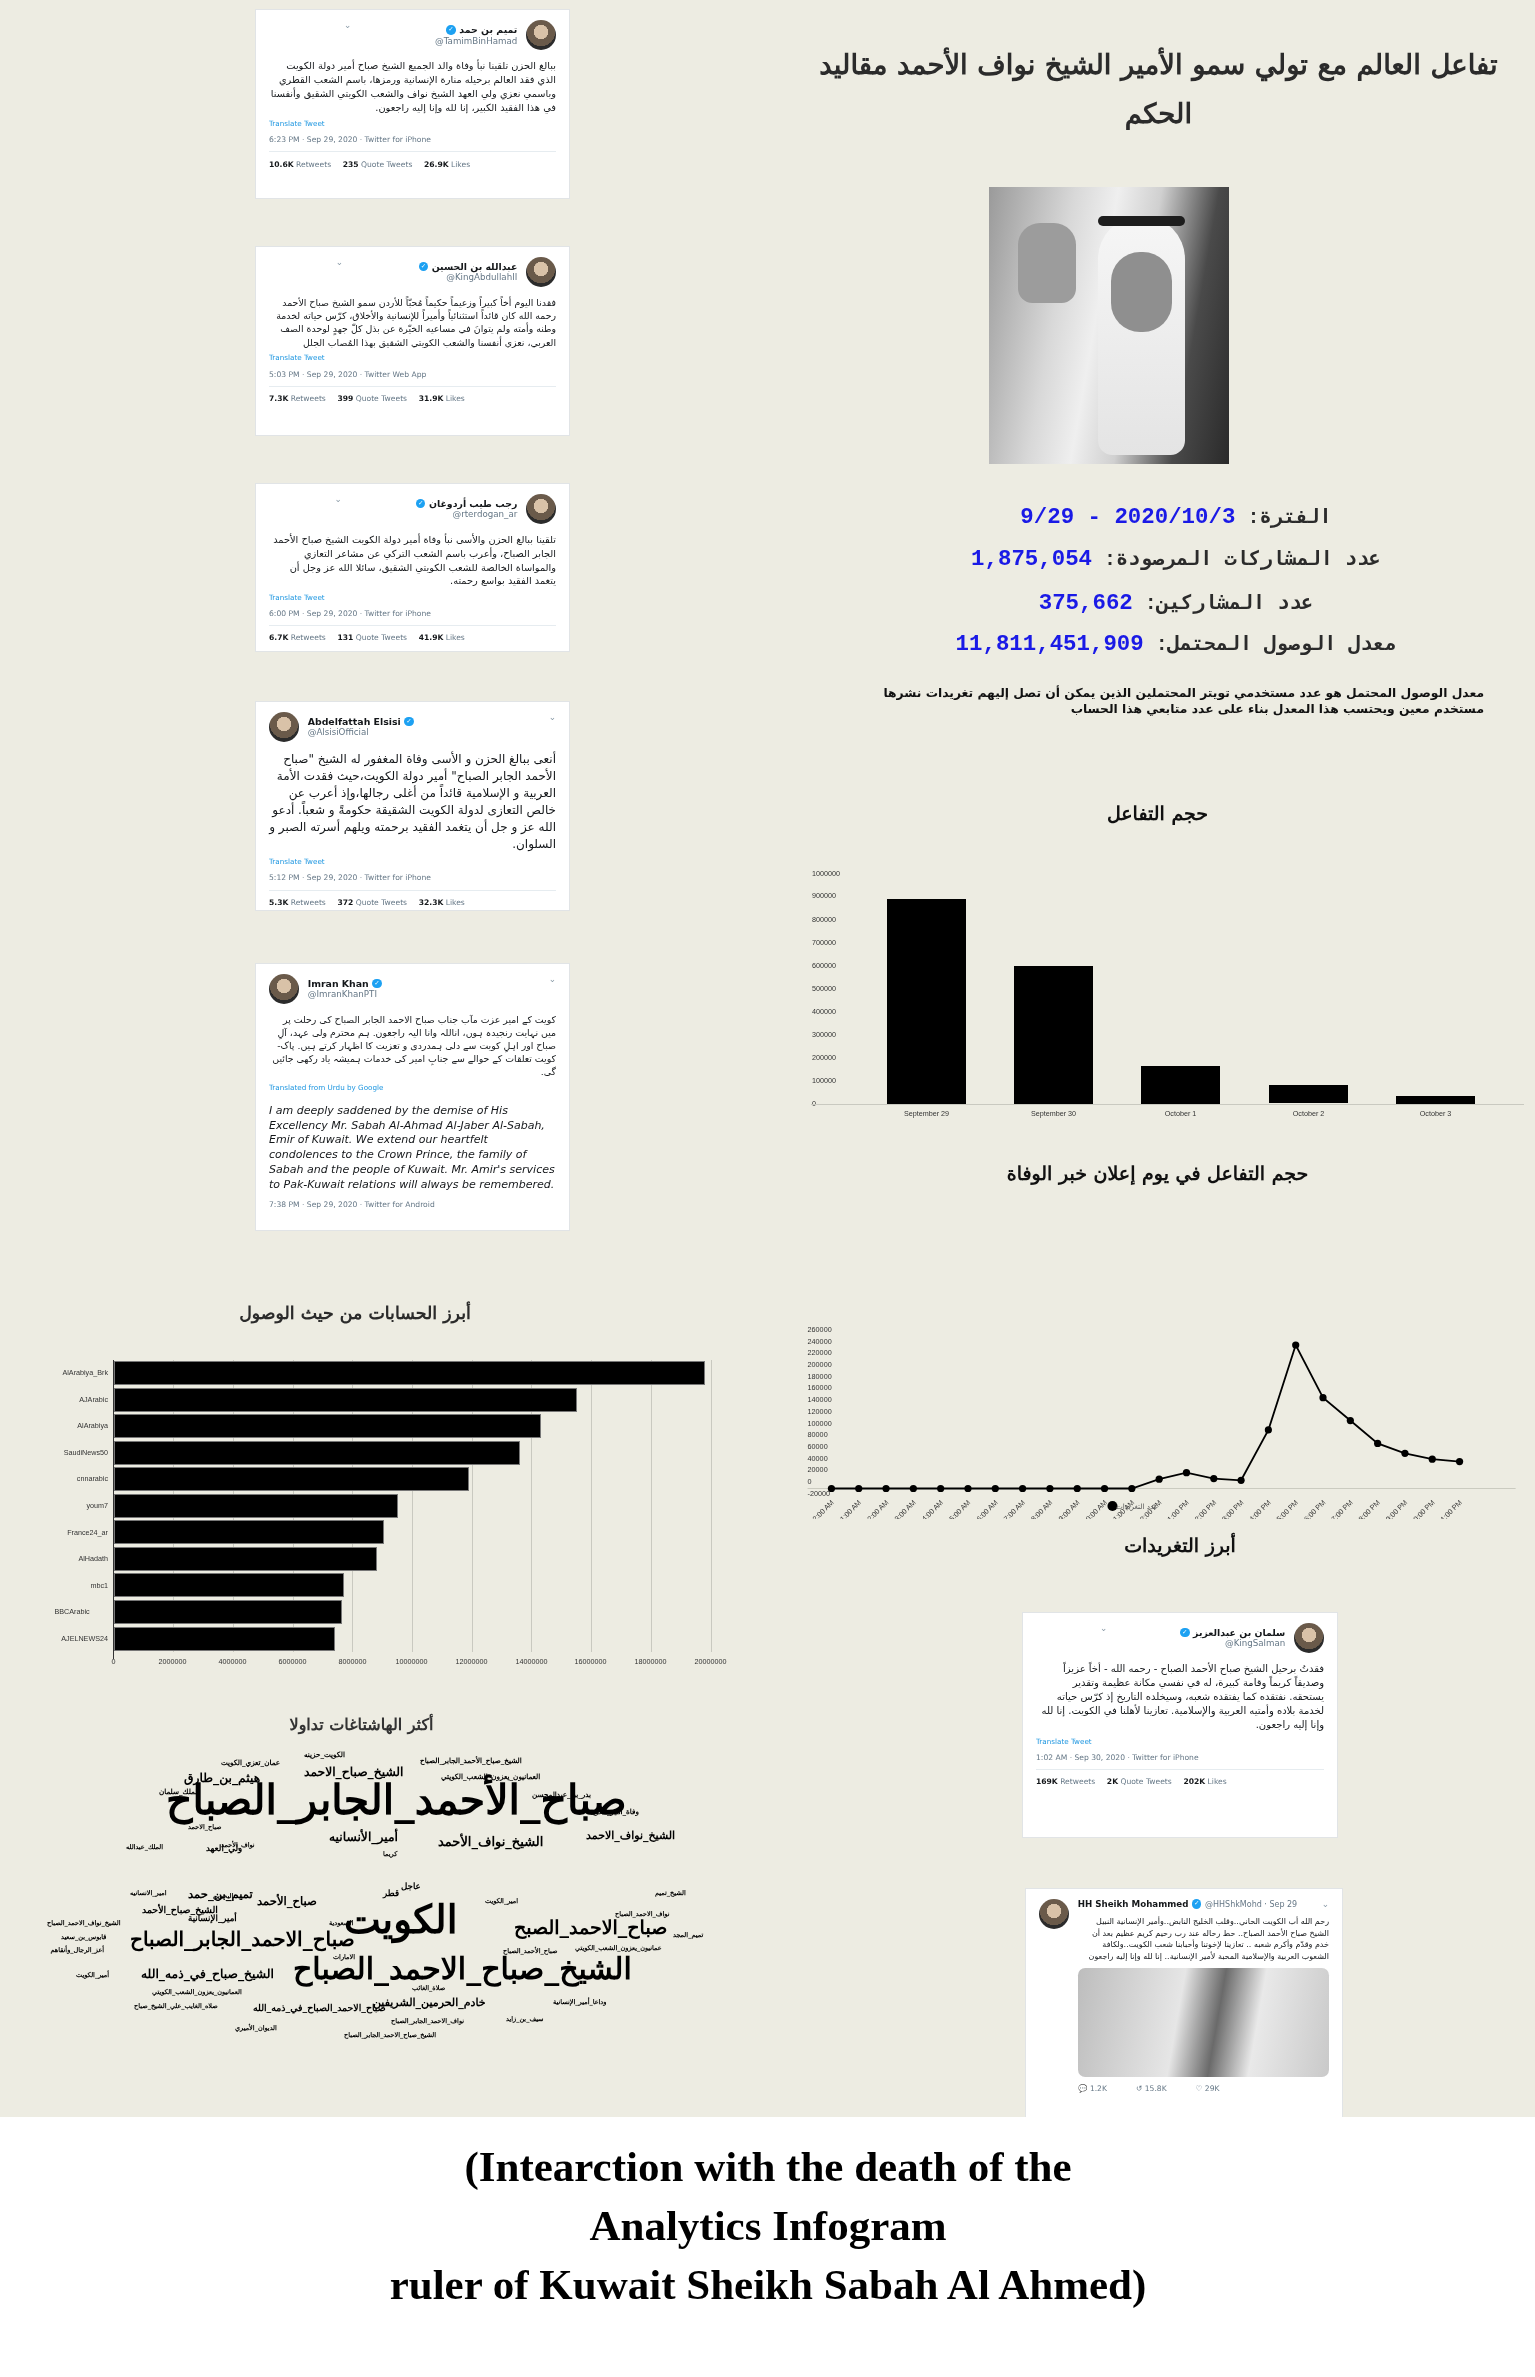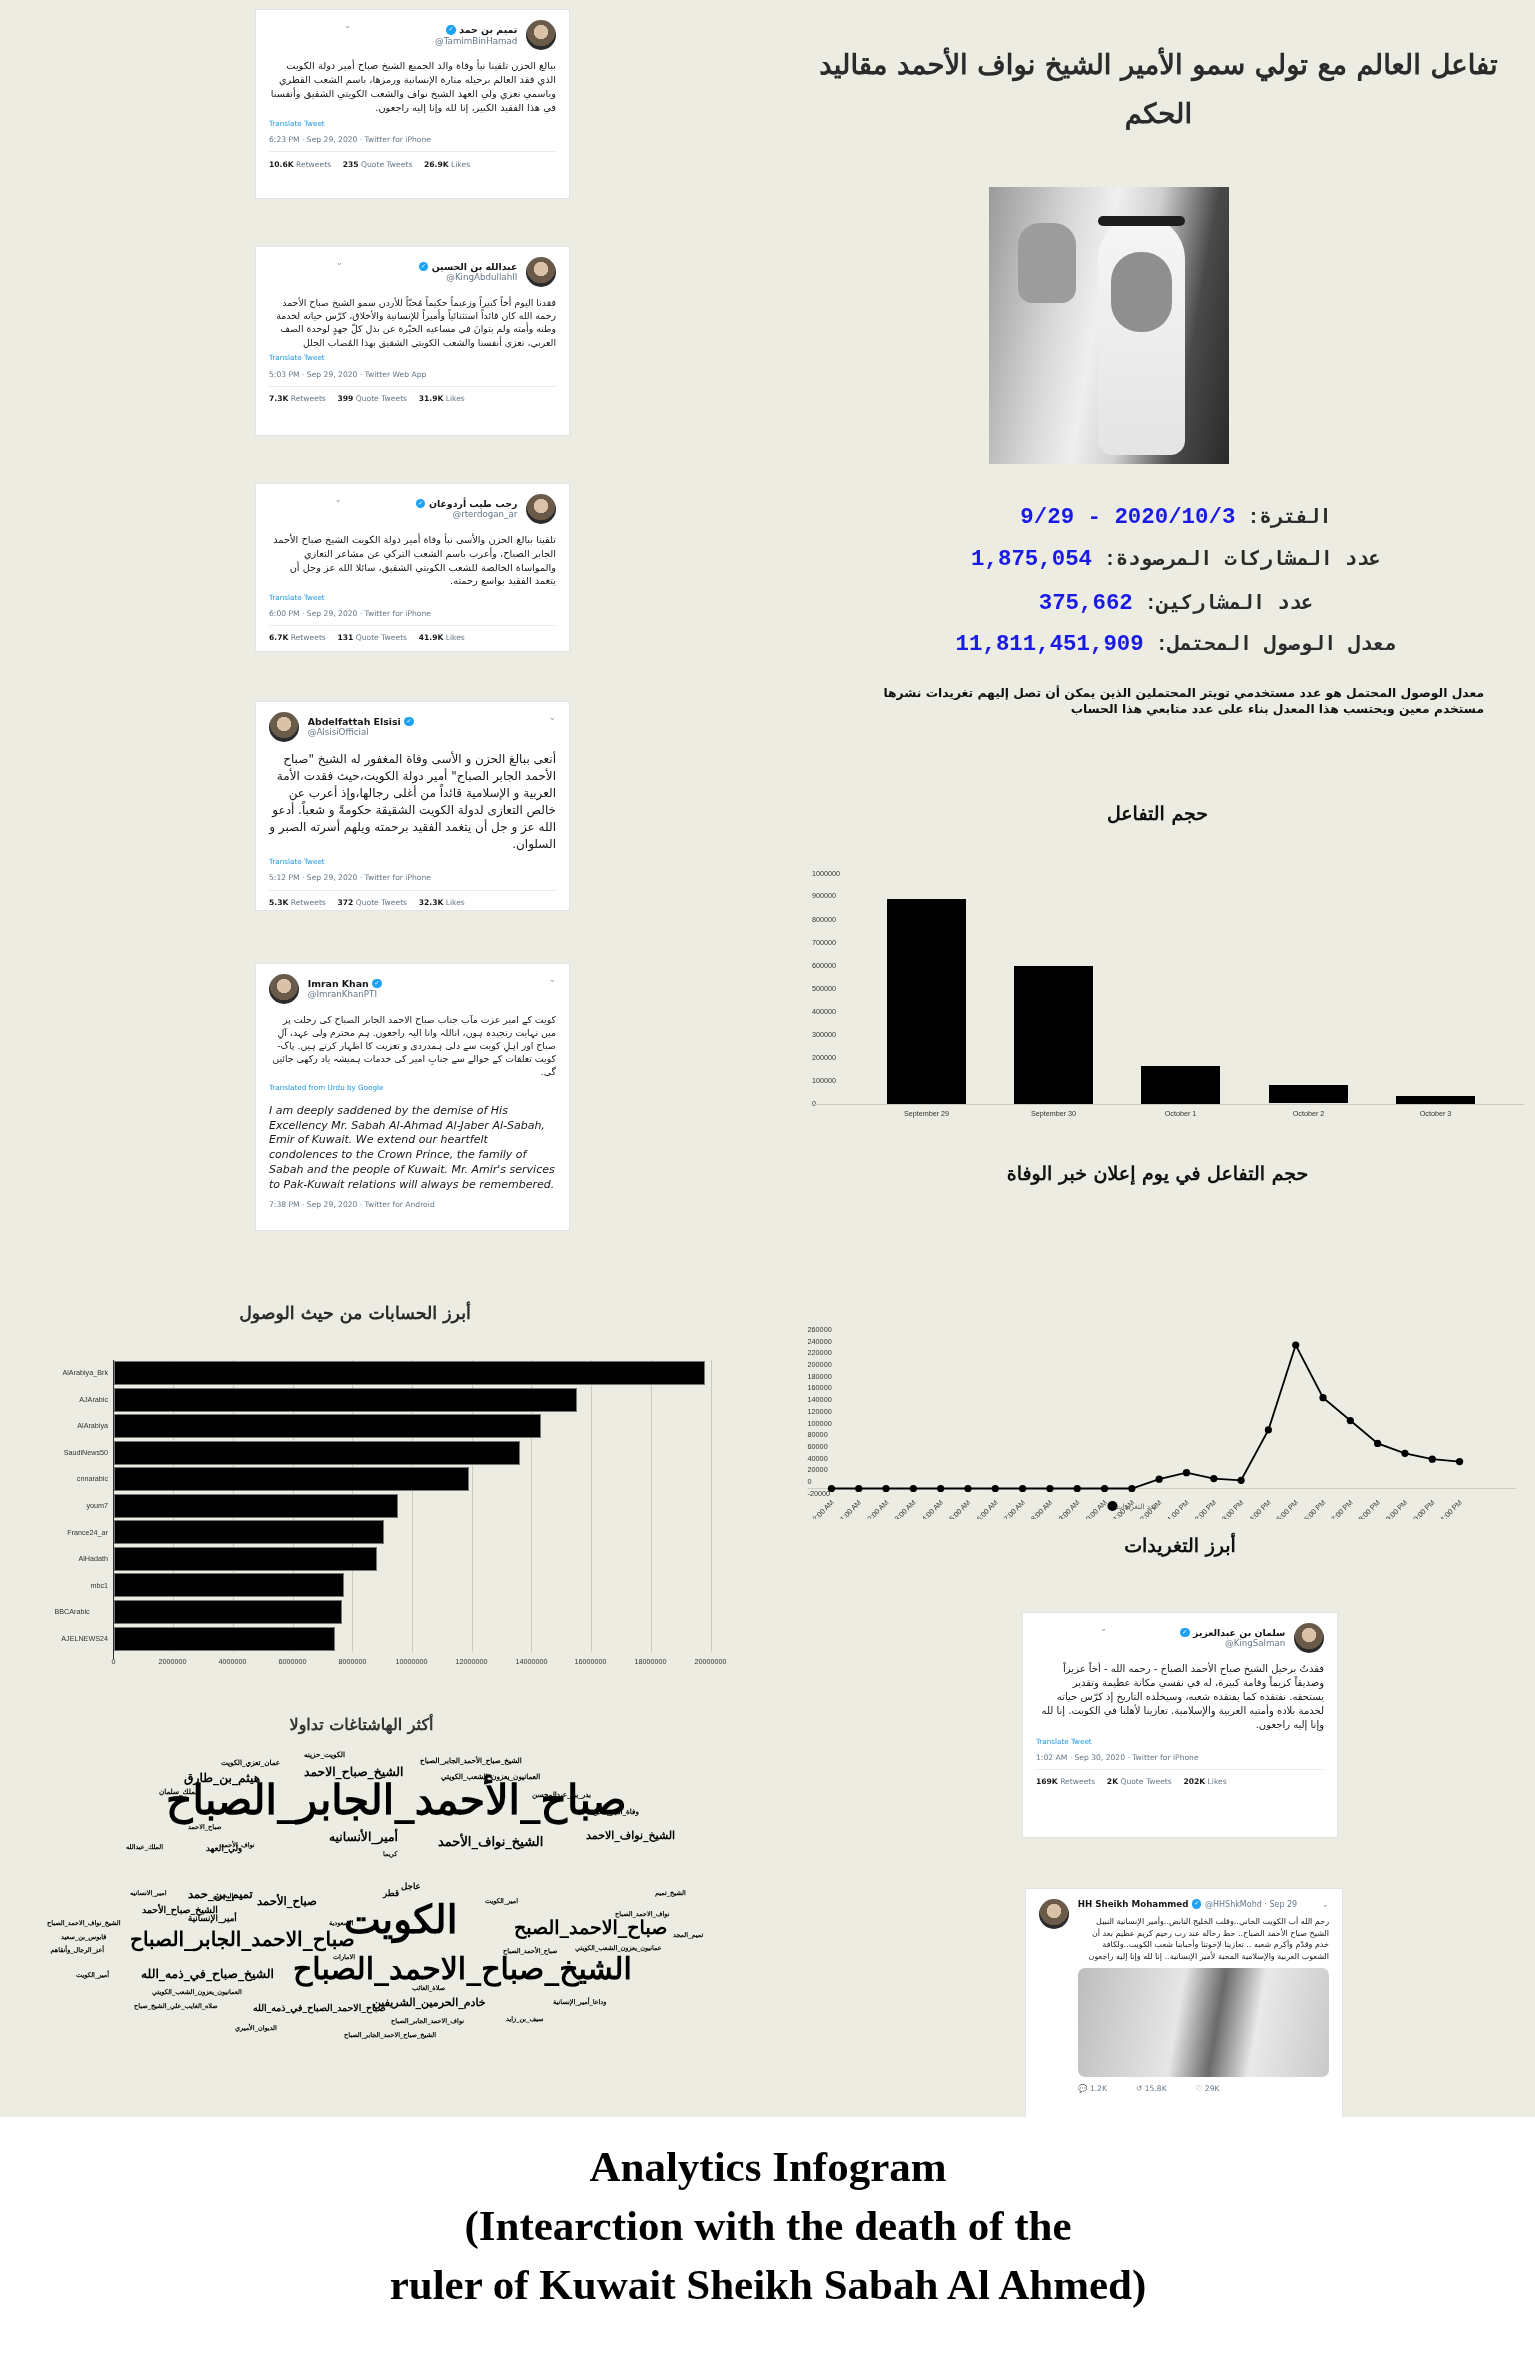--- a/index.html
+++ b/index.html
@@ -433,17 +433,17 @@
       <span class="wc-word" style="left: 517px; top: 320px; font-size: 6.5px; line-height: 1;">وداعا_أمير_الإنسانية</span>
       <span class="wc-word" style="left: 98px; top: 324px; font-size: 6.5px; line-height: 1;">صلاه_الغايب_علي_الشيخ_صباح</span>
       <span class="wc-word" style="left: 355px; top: 339px; font-size: 6.5px; line-height: 1;">نواف_الاحمد_الجابر_الصباح</span>
       <span class="wc-word" style="left: 470px; top: 337px; font-size: 6.5px; line-height: 1;">سيف_بن_زايد</span>
       <span class="wc-word" style="left: 199px; top: 346px; font-size: 6.5px; line-height: 1;">الديوان_الأميري</span>
       <span class="wc-word" style="left: 308px; top: 353px; font-size: 6.5px; line-height: 1;">الشيخ_صباح_الاحمد_الجابر_الصباح</span>
     </div>
 </div>
 
 <div id="footer">
+  <div>(Intearction with the death of the</div>
   <div>Analytics Infogram</div>
-  <div>(Intearction with the death of the</div>
   <div>ruler of Kuwait Sheikh Sabah Al Ahmed)</div>
 </div>
 
 
 </body></html>

